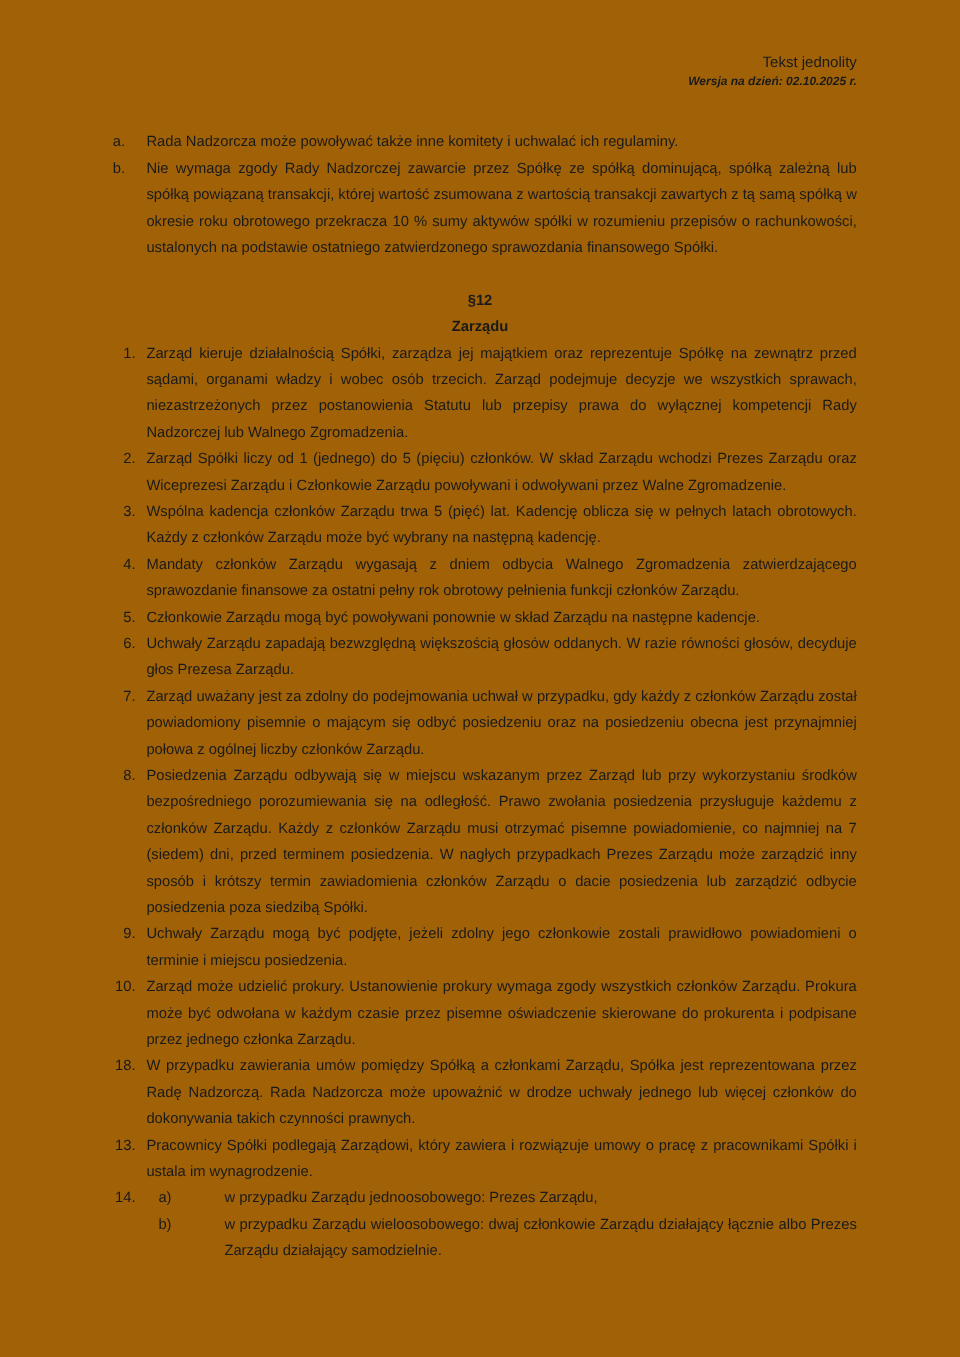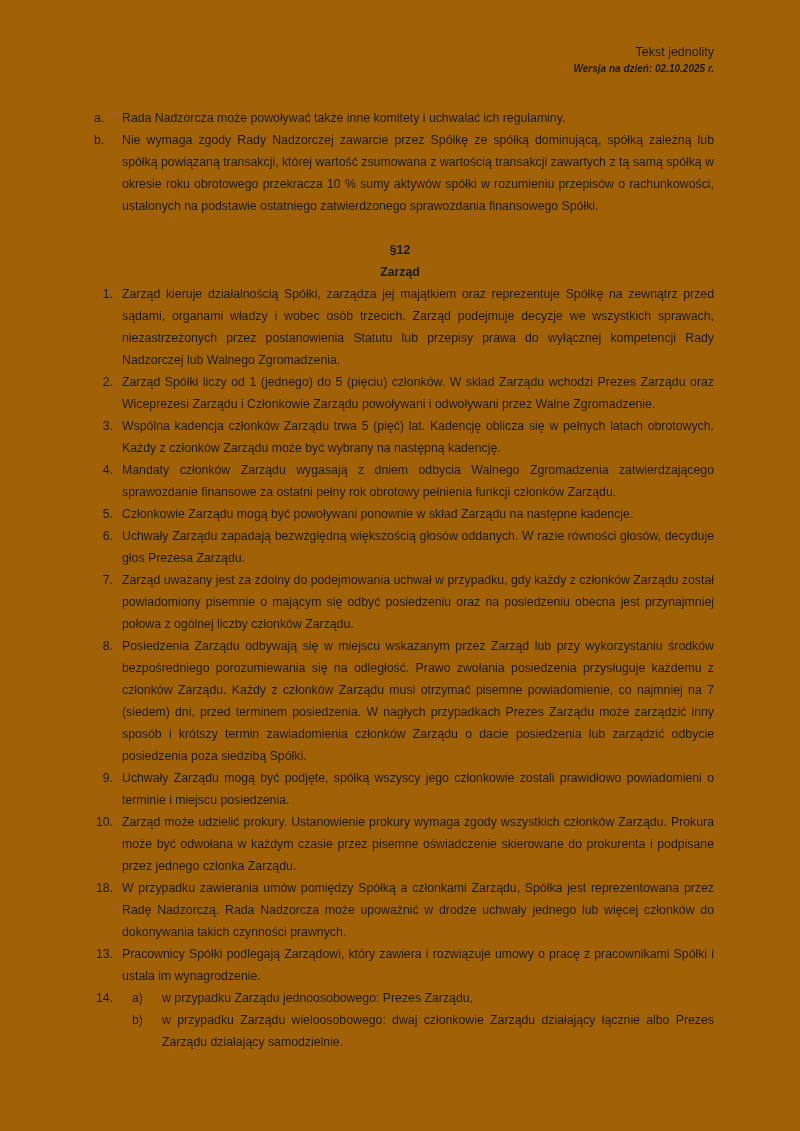--- a/index.html
+++ b/index.html
@@ -135,20 +135,21 @@
     width: 24px;
     text-align: left;
     font-size: 12.3px;
     line-height: 22px;
   }
   .sub-list > li.single > .txt {
     text-align: left;
   }
   .sub-list > li > .txt {
     display: block;
+    margin-left: 25px;
   }
 </style>
 </head>
 <body>
 
 <div class="page">
 
   <div class="doc-header">
     <div class="title-line">Tekst jednolity</div>
     <div class="version-line">Wersja na dzień: 02.10.2025 r.</div>
@@ -161,21 +162,21 @@
         <span class="mk">a.</span>
         <span class="txt">Rada Nadzorcza może powoływać także inne komitety i uchwalać ich regulaminy.</span>
       </li>
       <li>
         <span class="mk">b.</span>
         <span class="txt">Nie wymaga zgody Rady Nadzorczej zawarcie przez Spółkę ze spółką dominującą, spółką zależną lub spółką powiązaną transakcji, której wartość zsumowana z wartością transakcji zawartych z tą samą spółką w okresie roku obrotowego przekracza 10 % sumy aktywów spółki w rozumieniu przepisów o rachunkowości, ustalonych na podstawie ostatniego zatwierdzonego sprawozdania finansowego Spółki.</span>
       </li>
     </ul>
 
     <div class="sec-heading">§12</div>
-    <div class="sec-heading" style="margin-top:0">Zarząd</div>
+    <div class="sec-heading" style="margin-top:0">Zarządu</div>
 
     <ol class="lst num-list">
       <li>
         <span class="mk">1.</span>
         <span class="txt">Zarząd kieruje działalnością Spółki, zarządza jej majątkiem oraz reprezentuje Spółkę na zewnątrz przed sądami, organami władzy i wobec osób trzecich. Zarząd podejmuje decyzje we wszystkich sprawach, niezastrzeżonych przez postanowienia Statutu lub przepisy prawa do wyłącznej kompetencji Rady Nadzorczej lub Walnego Zgromadzenia.</span>
       </li>
       <li>
         <span class="mk">2.</span>
         <span class="txt">Zarząd Spółki liczy od 1 (jednego) do 5 (pięciu) członków. W skład Zarządu wchodzi Prezes Zarządu oraz Wiceprezesi Zarządu i Członkowie Zarządu powoływani i odwoływani przez Walne Zgromadzenie.</span>
       </li>
@@ -198,21 +199,21 @@
       <li>
         <span class="mk">7.</span>
         <span class="txt">Zarząd uważany jest za zdolny do podejmowania uchwał w przypadku, gdy każdy z członków Zarządu został powiadomiony pisemnie o mającym się odbyć posiedzeniu oraz na posiedzeniu obecna jest przynajmniej połowa z ogólnej liczby członków Zarządu.</span>
       </li>
       <li>
         <span class="mk">8.</span>
         <span class="txt">Posiedzenia Zarządu odbywają się w miejscu wskazanym przez Zarząd lub przy wykorzystaniu środków bezpośredniego porozumiewania się na odległość. Prawo zwołania posiedzenia przysługuje każdemu z członków Zarządu. Każdy z członków Zarządu musi otrzymać pisemne powiadomienie, co najmniej na 7 (siedem) dni, przed terminem posiedzenia. W nagłych przypadkach Prezes Zarządu może zarządzić inny sposób i krótszy termin zawiadomienia członków Zarządu o dacie posiedzenia lub zarządzić odbycie posiedzenia poza siedzibą Spółki.</span>
       </li>
       <li>
         <span class="mk">9.</span>
-        <span class="txt">Uchwały Zarządu mogą być podjęte, spółką wszyscy jego członkowie zostali prawidłowo powiadomieni o terminie i miejscu posiedzenia.</span>
+        <span class="txt">Uchwały Zarządu mogą być podjęte, jeżeli zdolny jego członkowie zostali prawidłowo powiadomieni o terminie i miejscu posiedzenia.</span>
       </li>
       <li>
         <span class="mk">10.</span>
         <span class="txt">Zarząd może udzielić prokury. Ustanowienie prokury wymaga zgody wszystkich członków Zarządu. Prokura może być odwołana w każdym czasie przez pisemne oświadczenie skierowane do prokurenta i podpisane przez jednego członka Zarządu.</span>
       </li>
       <li>
         <span class="mk">18.</span>
         <span class="txt">W przypadku zawierania umów pomiędzy Spółką a członkami Zarządu, Spółka jest reprezentowana przez Radę Nadzorczą. Rada Nadzorcza może upoważnić w drodze uchwały jednego lub więcej członków do dokonywania takich czynności prawnych.</span>
       </li>
       <li>

